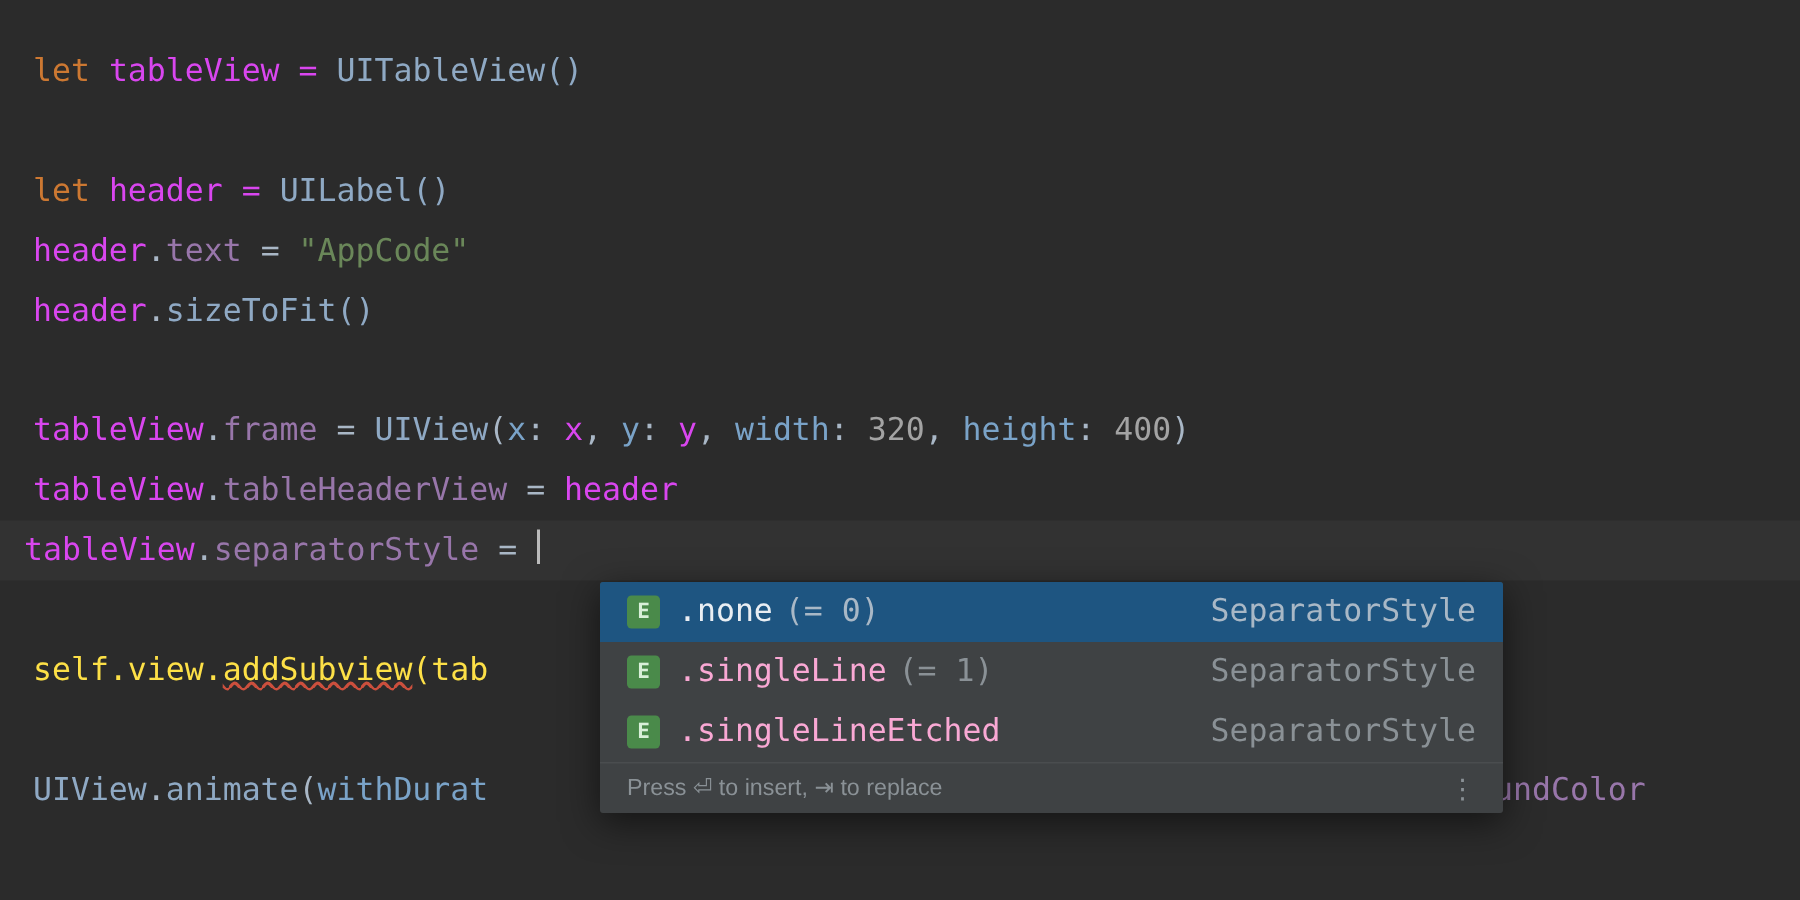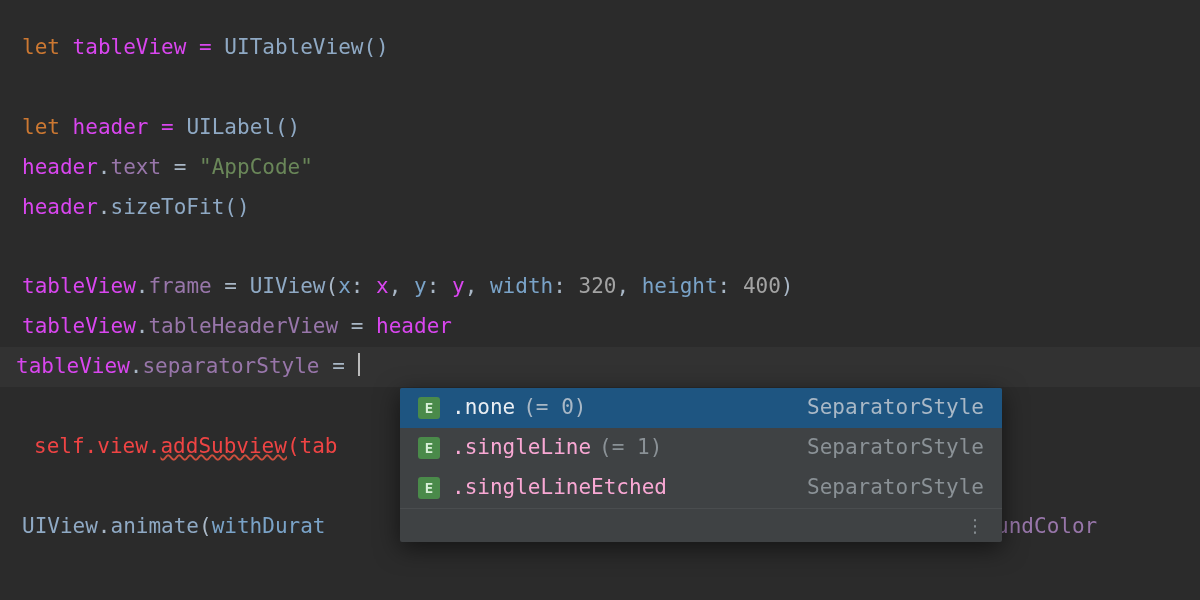--- a/index.html
+++ b/index.html
@@ -34,21 +34,21 @@
     padding-right: 22px;
   }
   .cursor {
     display: inline-block;
     width: 2px;
     height: 1.1em;
     background: #bbbbbb;
     vertical-align: -0.15em;
     margin-left: 1px;
   }
-  .dimline { color: #ef4444; margin-left: 12px; }
+  .dimline { color: #fde047; }
 
   .popup {
     position: absolute;
     left: 400px;
     top: 388px;
     width: 602px;
     background: #3f4244;
     border-radius: 2px;
     box-shadow: 0 6px 24px rgba(0,0,0,0.55);
     font-size: 21px;
@@ -131,15 +131,16 @@
     <span class="main">.singleLine</span>
     <span class="hint">(= 1)</span>
     <span class="right">SeparatorStyle</span>
   </div>
   <div class="popup-row">
     <span class="badge">E</span>
     <span class="main">.singleLineEtched</span>
     <span class="right">SeparatorStyle</span>
   </div>
   <div class="popup-footer">
+    <span>Press ⏎ to insert, ⇥ to replace</span>
     <span class="more">⋮</span>
   </div>
 </div>
 
 </body></html>

